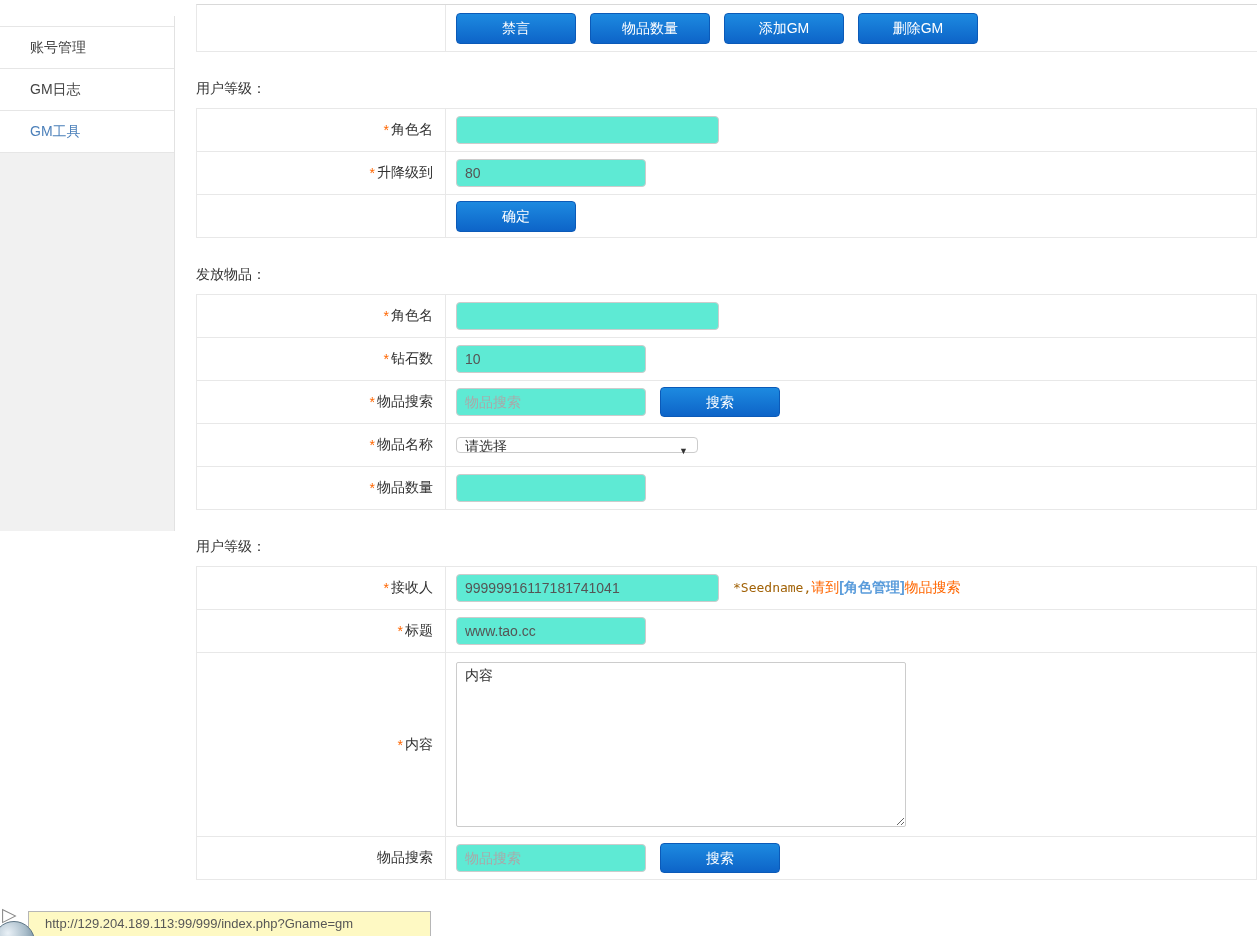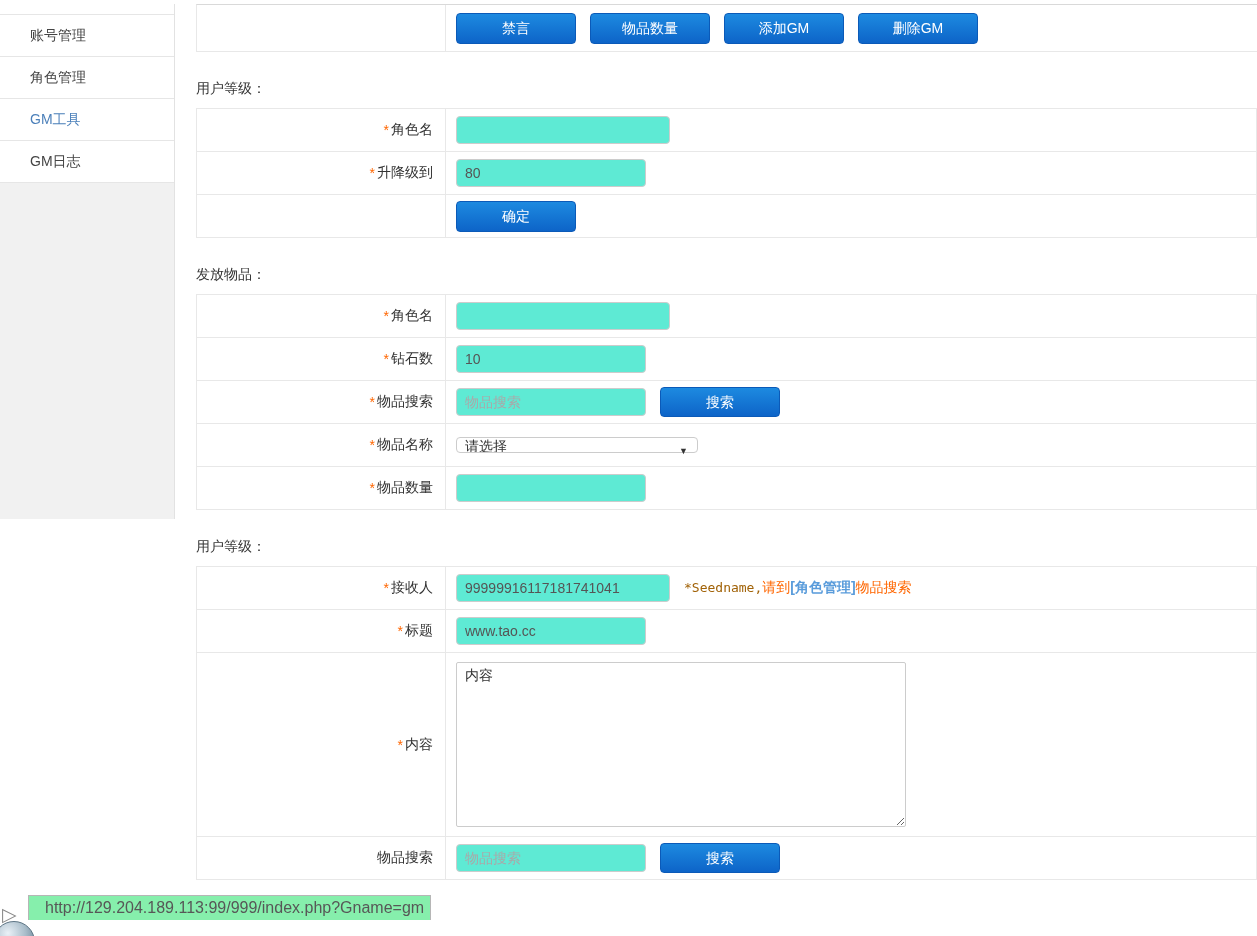--- a/index.html
+++ b/index.html
@@ -6,21 +6,21 @@
   body{
     position:relative;
     width:1257px;height:936px;
     overflow:hidden;
     background:#ffffff;
     font-family:"Liberation Sans","DejaVu Sans",sans-serif;
     font-size:14px;color:#333;
   }
   
   .sidebar{
-    position:absolute;left:0;top:4px;
+    position:absolute;left:0;top:16px;
     width:175px;height:515px;
     background:#f1f1f1;
     border-right:1px solid #e2e2e2;
     box-sizing:border-box;
   }
   .sidebar .spacer{height:10px;background:#fff;border-bottom:1px solid #e6e6e6;}
   .nav-item{
     height:41px;line-height:41px;
     background:#fff;
     border-bottom:1px solid #e6e6e6;
@@ -73,21 +73,21 @@
     height:28px;
     border:1px solid #ccc;
     border-radius:4px;
     padding:0 8px;
     font-size:14px;color:#555;
     font-family:inherit;
     outline:none;
     background:#5eead4;
   }
   .ipt::placeholder{color:#a9a9a9;}
-  .w270{width:214px;}
+  .w270{width:263px;}
   .w190{width:190px;}
   .sel-wrap{position:relative;display:inline-block;}
   .sel{
     -webkit-appearance:none;appearance:none;
     box-sizing:border-box;
     width:242px;height:16px;
     border:1px solid #ccc;border-radius:4px;
     padding:0 24px 0 8px;
     font-size:14px;color:#333;
     font-family:inherit;background:#fff;outline:none;
@@ -123,27 +123,27 @@
   .btn-search{height:30px;line-height:28px;}
   
   .hint{font-size:14px;white-space:nowrap;}
   .hint .seed{color:#a16207;font-family:"DejaVu Sans Mono","Liberation Mono",monospace;font-size:13px;}
   .hint .org{color:#f60;}
   .hint .lnk{color:#5a9cdb;cursor:pointer;font-weight:bold;}
   
   .row-content .cell-label{align-items:center;}
   
   .status-tip{
-    position:absolute;left:28px;bottom:16px;
+    position:absolute;left:28px;bottom:0;
     width:403px;height:25px;
     box-sizing:border-box;
-    background:#86efac;
+    background:#fef9c3;
     border:1px solid #b6b6b6;border-bottom:none;
     z-index:4;
-    font-size:16px;color:#575757;
+    font-size:13px;color:#575757;
     line-height:23px;
     padding-left:16px;
     white-space:nowrap;overflow:hidden;
   }
   .widget-mask{position:absolute;left:0;bottom:0;width:28px;height:34px;background:#fff;z-index:5;}
   .tri-icon{
     position:absolute;left:2px;bottom:12px;z-index:6;
     color:#8a8a8a;font-size:19px;line-height:1;cursor:pointer;
   }
   .orb{
@@ -153,23 +153,22 @@
     border:1px solid #5d7585;
     z-index:7;cursor:pointer;
   }
 </style>
 </head>
 <body>
 
 <div class="sidebar">
   <div class="spacer"></div>
   <div class="nav-item"><span>账号管理</span></div>
-  <div class="nav-item"><span>角色管理</span></div>
+  <div class="nav-item"><span>GM日志</span></div>
   <div class="nav-item active"><span>GM工具</span></div>
-  <div class="nav-item"><span>GM日志</span></div>
 </div>
 
 <div class="content">
 
   <div class="frag-table">
     <div class="cell-label"></div>
     <div class="cell-field">
       <button class="btn">禁言</button>
       <button class="btn">物品数量</button>
       <button class="btn">添加GM</button>

